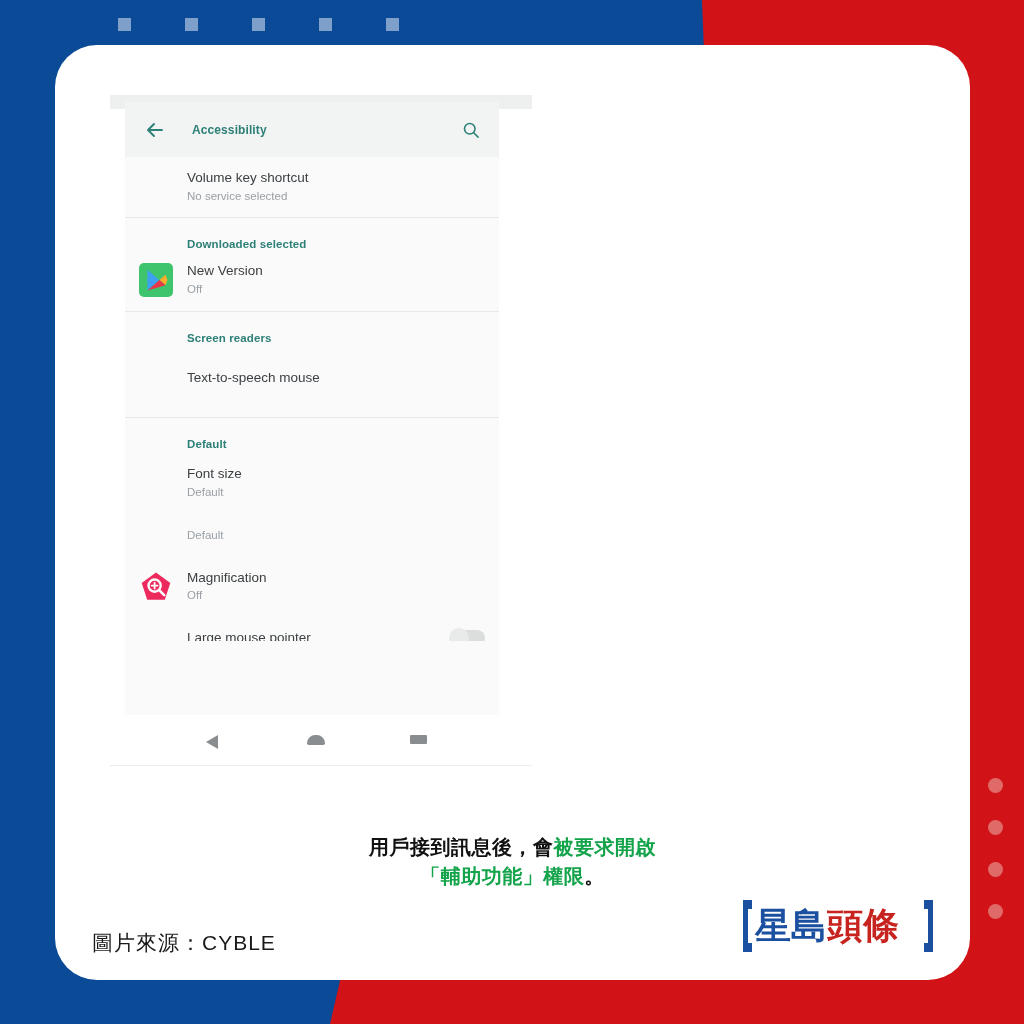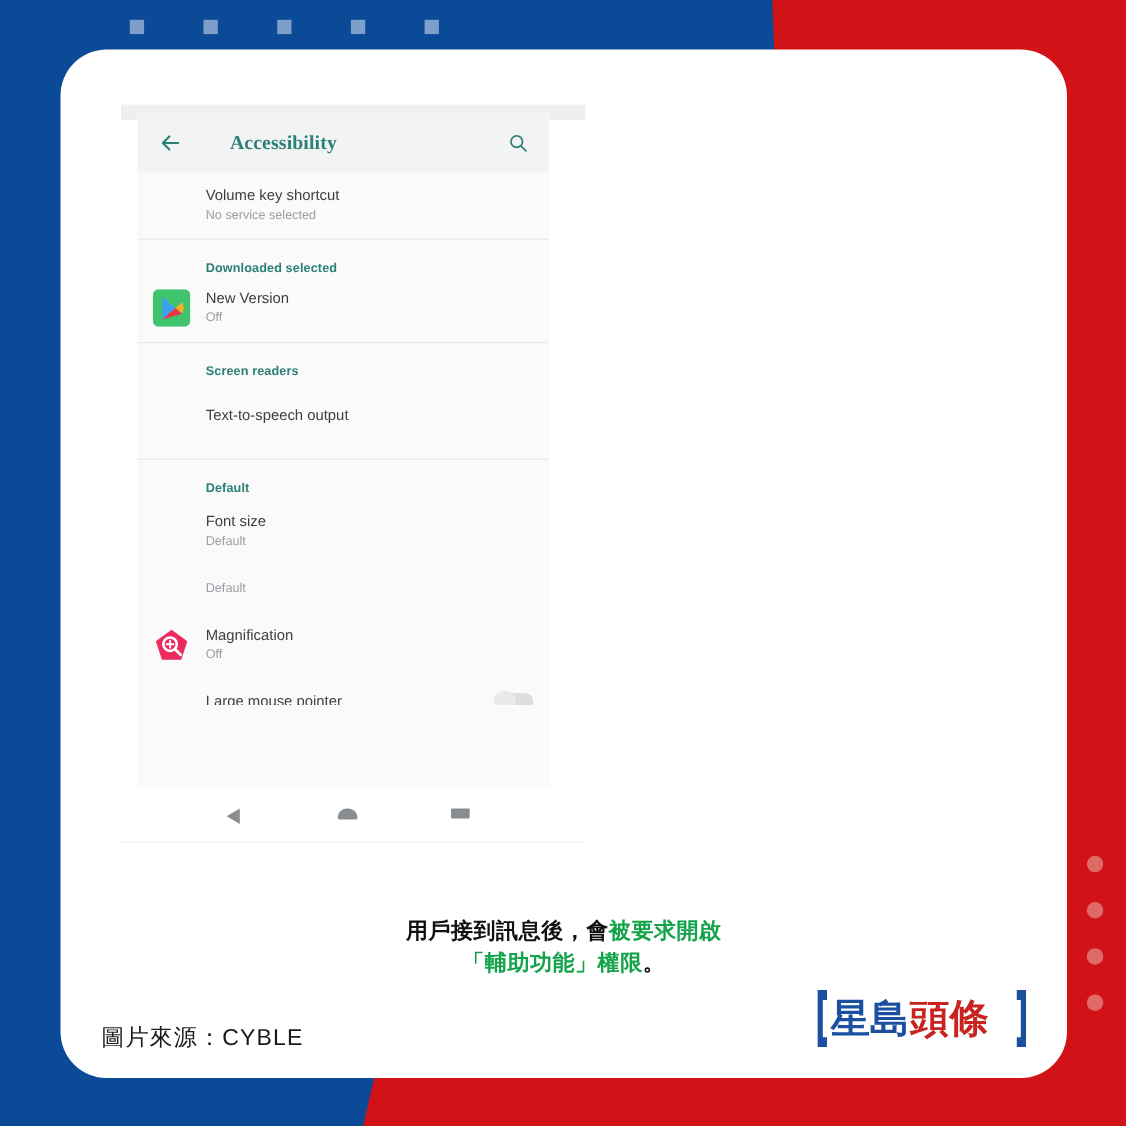--- a/index.html
+++ b/index.html
@@ -49,23 +49,22 @@
     background:#fafafa;overflow:hidden;
   }
 
   
   .appbar{
     position:relative;height:55px;background:#f2f3f3;
     display:flex;align-items:center;padding:0 18px;box-sizing:border-box;
   }
   .appbar .back{width:24px;height:24px;flex:0 0 24px;}
   .appbar .title{
-    color:#2d8077;font-size:18px;font-weight:bold;margin-left:42px;
+    color:#2d8077;font-size:12px;font-weight:bold;margin-left:25px;
     letter-spacing:.1px;
-    font-family:Liberation Serif, serif;
   }
   .appbar .searchbtn{margin-left:auto;width:20px;height:20px;}
 
   .seclist{background:#fafafa;}
   .sec{border-bottom:1px solid #e7e8e8;}
   .sec:last-child{border-bottom:none;}
   .sec-hdr{
     color:#2d8077;font-size:11.5px;font-weight:bold;
     padding:20px 0 0 62px;letter-spacing:.1px;
   }
@@ -198,21 +197,21 @@
               <div class="t1">New Version</div>
               <div class="t2">Off</div>
             </div>
           </div>
         </div>
 
         <div class="sec">
           <div class="sec-hdr">Screen readers</div>
           <div class="row noicon" style="padding-top:26px;padding-bottom:30px">
             <div class="txt">
-              <div class="t1">Text-to-speech output</div>
+              <div class="t1">Text-to-speech mouse</div>
             </div>
           </div>
         </div>
 
         <div class="sec">
           <div class="sec-hdr">Default</div>
 
           <div class="row noicon" style="padding-top:16px">
             <div class="txt">
               <div class="t1">Font size</div>

